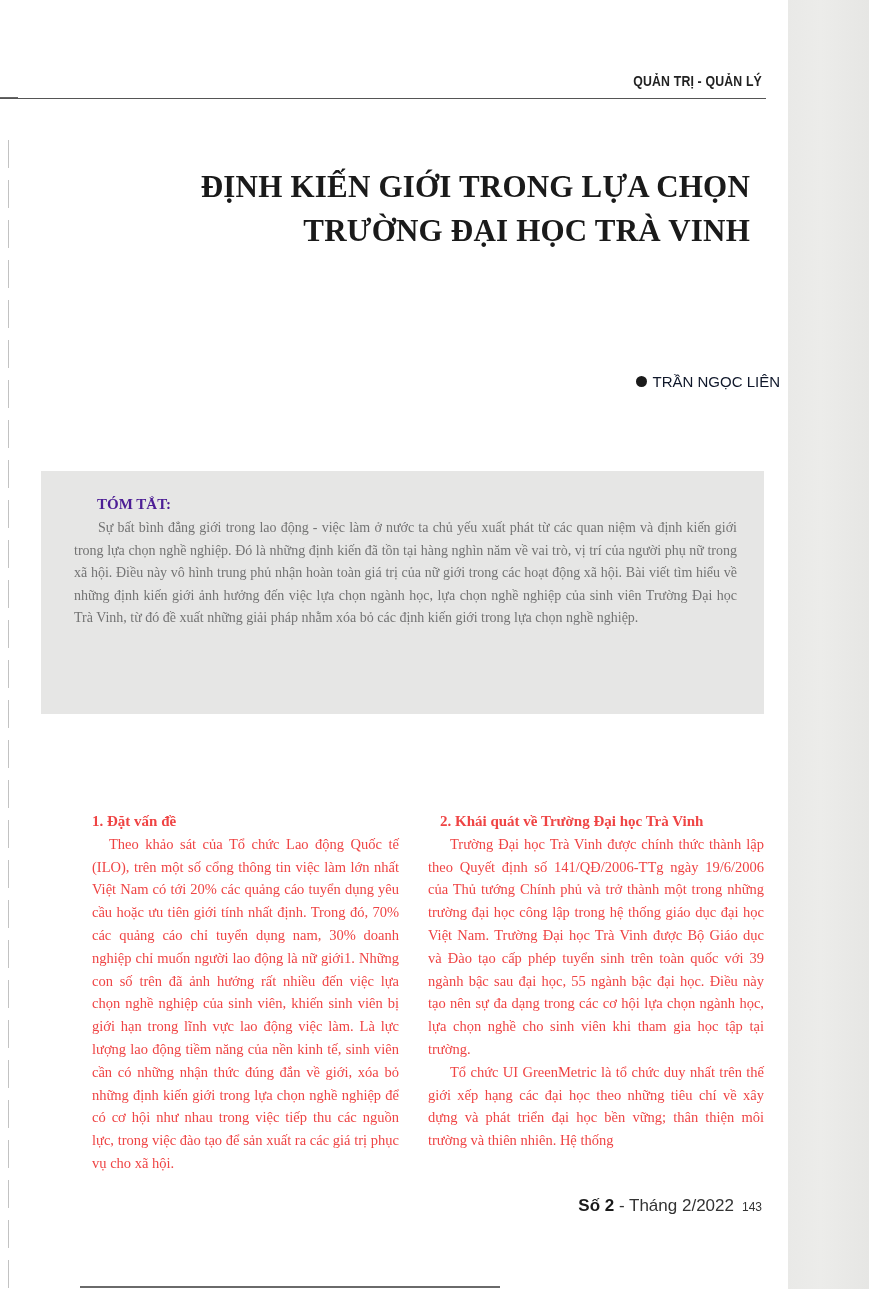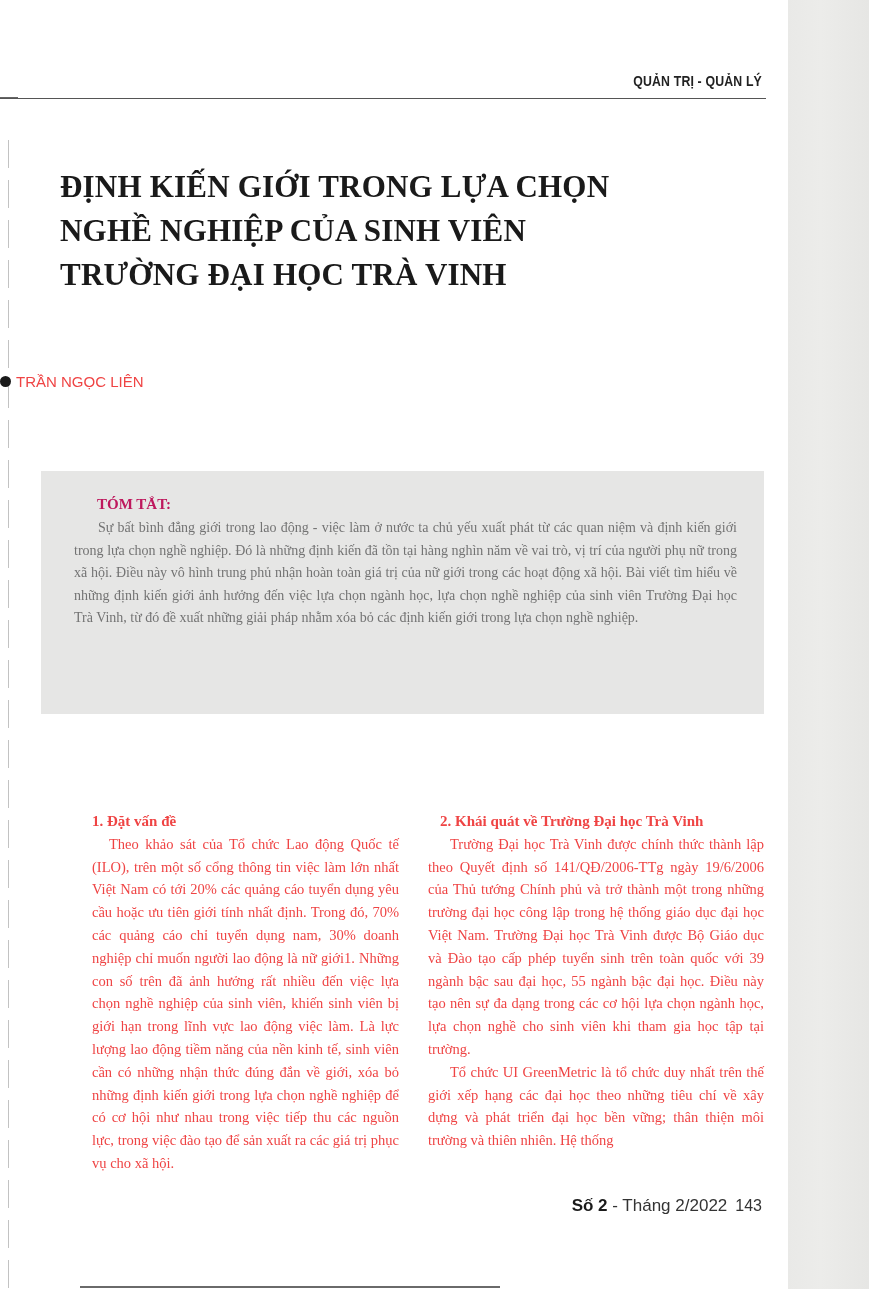--- a/index.html
+++ b/index.html
@@ -35,45 +35,45 @@
     .header-rule {
       position: absolute; left: 0; top: 98px;
       width: 766px; height: 1px; background: #555;
     }
     .header-rule-left {
       position: absolute; left: 0; top: 97px;
       width: 18px; height: 2px; background: #666;
     }
     .title {
       position: absolute; left: 60px; top: 165px; width: 690px;
-      text-align: left;
+      text-align: right;
       font-family: "Liberation Serif", serif;
       font-weight: bold; font-size: 31px; line-height: 44px;
       color: #1a1a1a;
       letter-spacing: 0.2px;
     }
     .title div { white-space: nowrap; }
     .author {
       position: absolute; left: 0; top: 373px; width: 780px;
-      text-align: left;
+      text-align: right;
       font-family: "Liberation Sans", sans-serif;
-      font-size: 15px; color: #ef4444;
+      font-size: 15px; color: #0f172a;
     }
     .author .bullet {
       display: inline-block; width: 11px; height: 11px; border-radius: 50%;
       background: #1a1a1a; margin-right: 5px; vertical-align: 0px;
     }
     .abstract-box {
       position: absolute; left: 41px; top: 471px;
       width: 723px; height: 243px;
       background: #e6e6e5;
     }
     .abstract-heading {
       position: absolute; left: 56px; top: 25px;
-      font-weight: bold; font-size: 15px; color: #be185d;
+      font-weight: bold; font-size: 15px; color: #4c1d95;
     }
     .abstract-body {
       position: absolute; left: 33px; top: 46px; width: 663px;
       font-size: 14px; line-height: 22.5px; color: #737373;
       text-align: justify;
     }
     .abstract-body p { text-indent: 24px; }
     .abstract-body .kw { margin-top: 0; text-indent: 24px; }
     .abstract-body .kw b { font-weight: bold; }
     .col {
@@ -89,40 +89,39 @@
     }
     .col p { text-indent: 17px; }
     .col-right h2 { text-indent: 12px; }
     .col-right p { text-indent: 22px; }
     .footer {
       position: absolute; right: 107px; top: 1196px;
       font-family: "Liberation Sans", sans-serif;
       font-size: 17px; color: #333;
     }
     .footer b { font-weight: bold; color: #1a1a1a; }
-    .footer .pg { margin-left: 8px; font-size: 16px; color: #333; }
+    .footer .pg { margin-left: 8px; font-size: 12px; color: #333; }
     .bottom-rule {
       position: absolute; left: 80px; top: 1286px; width: 420px; height: 2px;
       background: #6a6a6a;
     }
   </style>
 </head>
 <body>
 
 <div class="page">
   <div class="right-strip"></div>
   <div class="left-dash"></div>
 
   <div class="section-label">QUẢN TRỊ - QUẢN LÝ</div>
   <div class="header-rule-left"></div>
   <div class="header-rule"></div>
 
   <div class="title">
     <div>ĐỊNH KIẾN GIỚI TRONG LỰA CHỌN</div>
-    <div>NGHỀ NGHIỆP CỦA SINH VIÊN</div>
     <div>TRƯỜNG ĐẠI HỌC TRÀ VINH</div>
   </div>
 
   <div class="author">
     <span class="bullet"></span><span>TRẦN NGỌC LIÊN</span>
   </div>
 
   <div class="abstract-box">
     <div class="abstract-heading">TÓM TẮT:</div>
     <div class="abstract-body">

